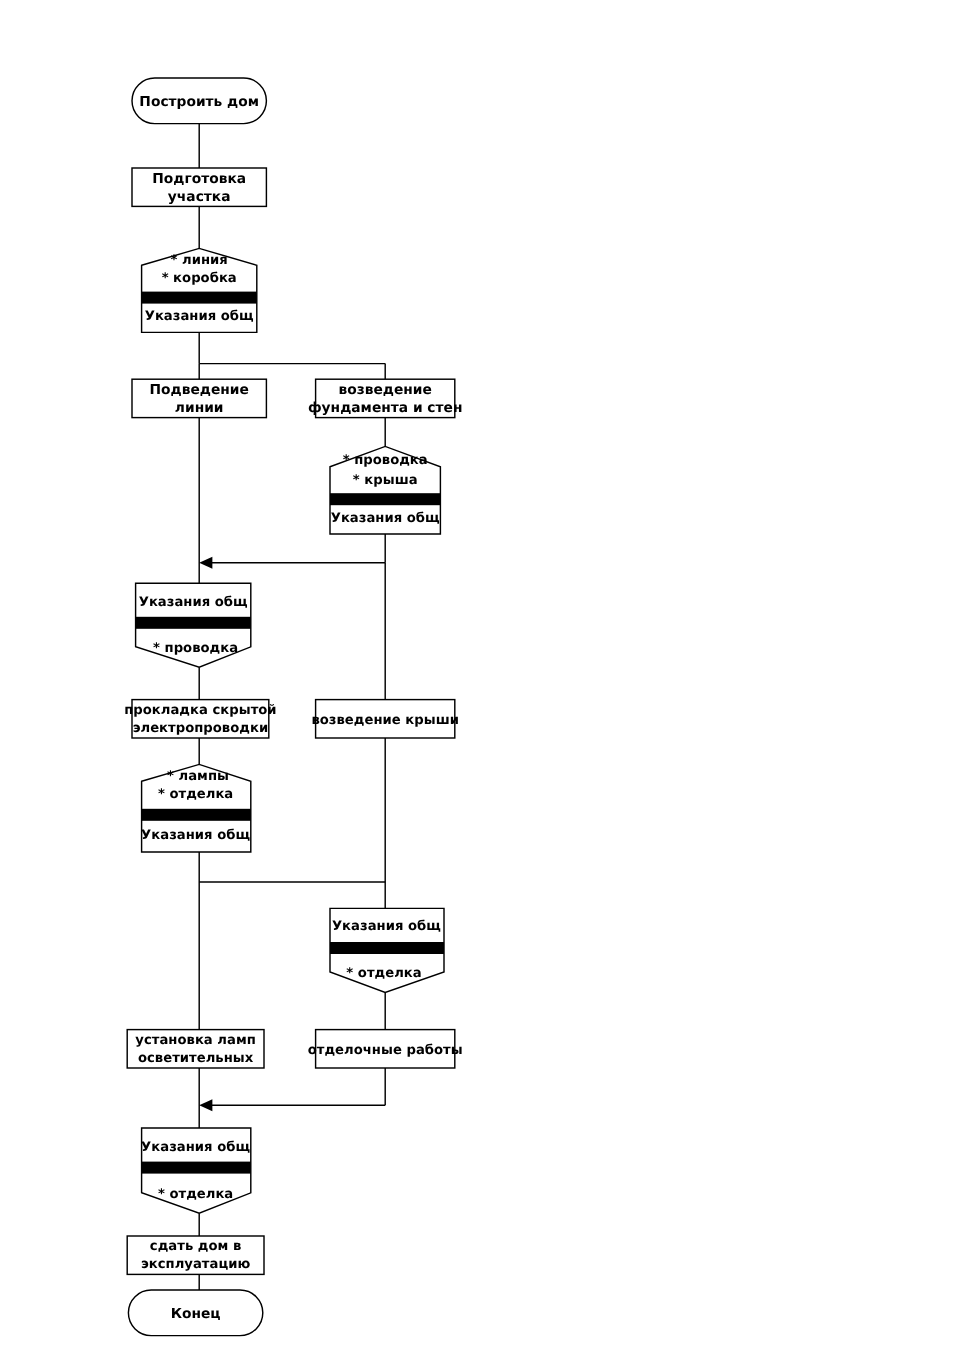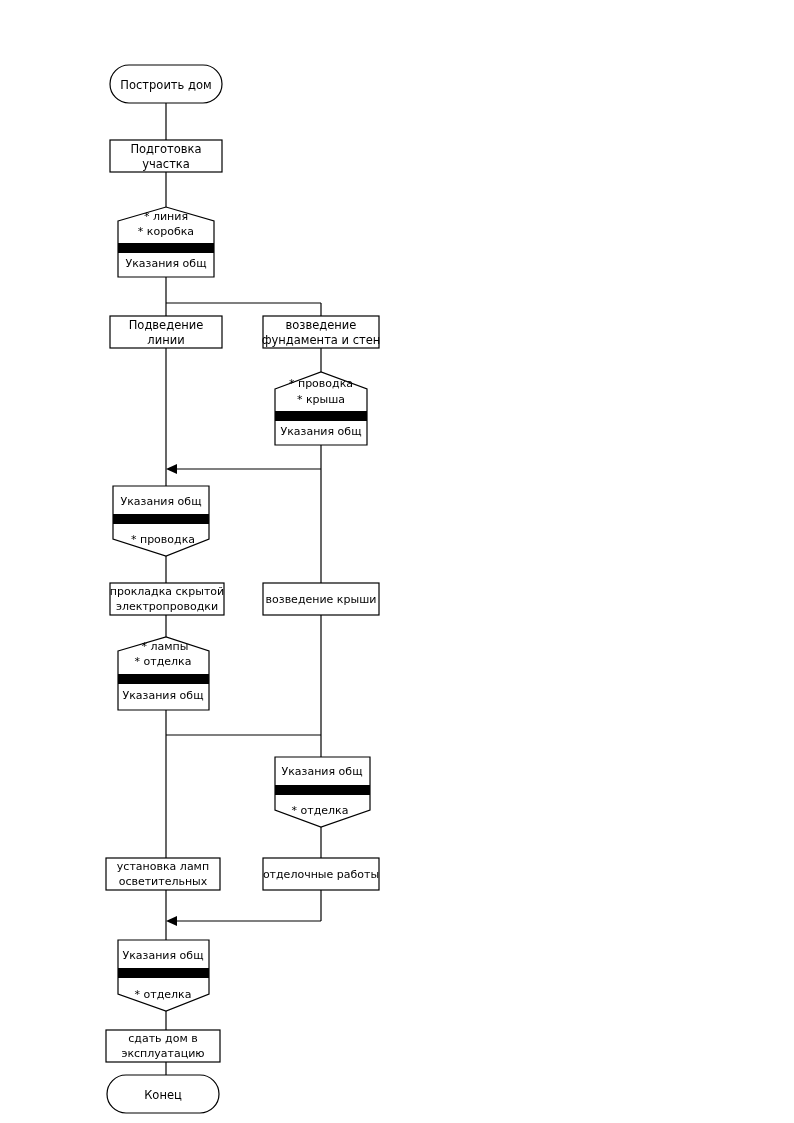--- a/index.html
+++ b/index.html
@@ -12,20 +12,21 @@
     height: 1123px;
     position: relative;
     font-family: "DejaVu Sans", "Liberation Sans", sans-serif;
     overflow: hidden;
   }
   #canvas {
     position: absolute;
     left: 0; top: 0;
     width: 676px;
     height: 1123px;
+    font-weight: bold;
   }
   svg { display: block; }
   .nodeLabel {
     font-family: "DejaVu Sans", "Liberation Sans", sans-serif;
     font-size: 11.5px;
     fill: #000000;
     dominant-baseline: middle;
   }
   .nodeLabel.small { font-size: 11px; }
   .shape-stroke {

